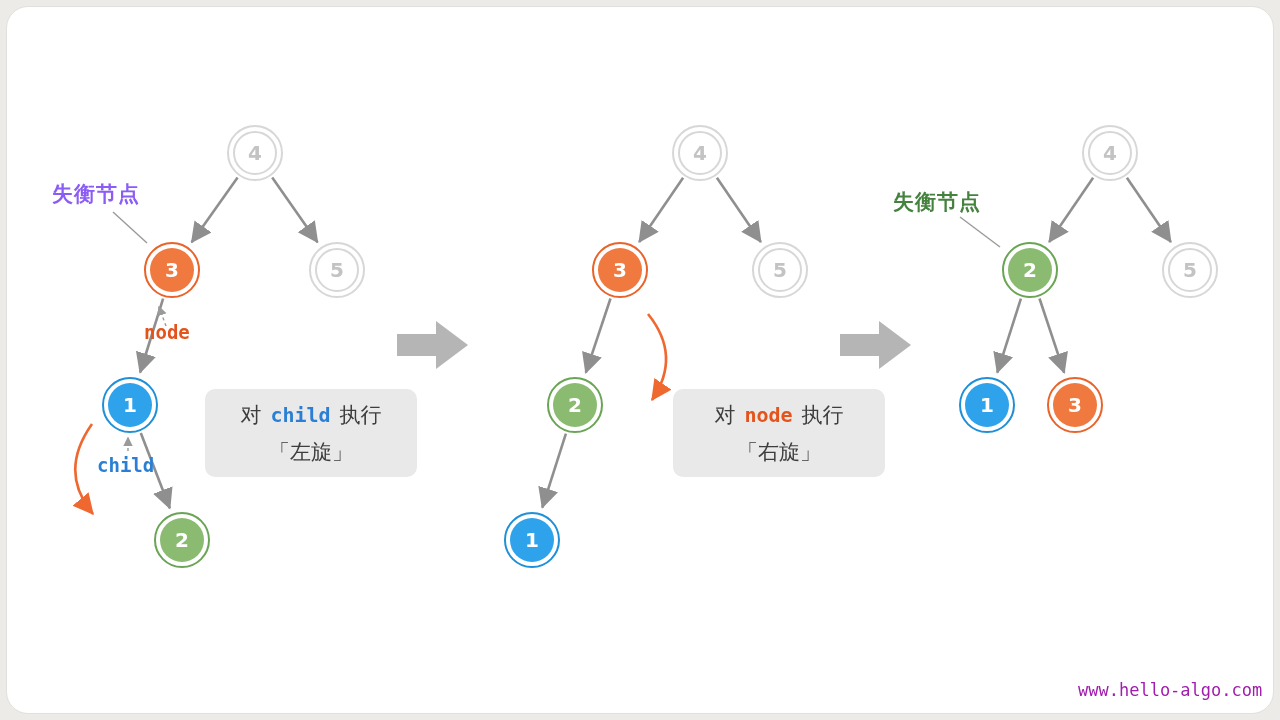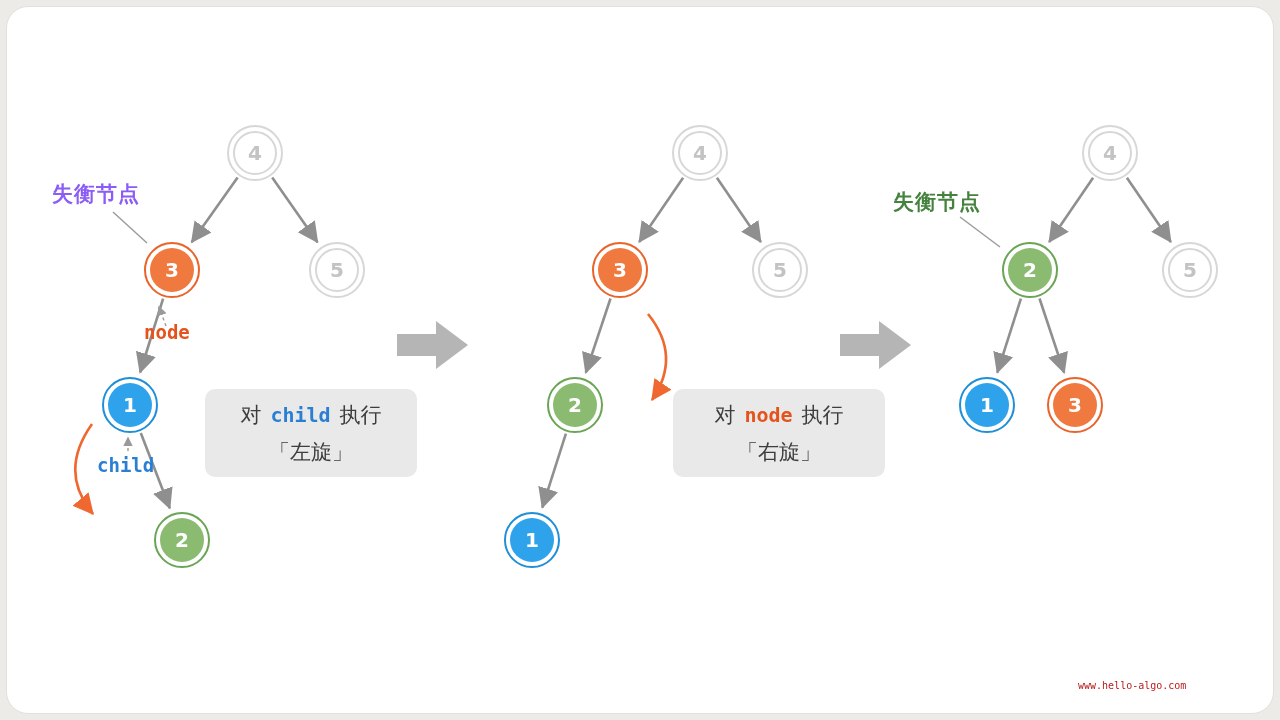--- a/index.html
+++ b/index.html
@@ -34,21 +34,21 @@
   
   .caption{position:absolute;width:212px;height:88px;background:#e9e9e9;border-radius:10px;
            display:flex;flex-direction:column;align-items:center;justify-content:center;gap:9px;
            color:#3d3d3d;font-size:21px;}
   .cap-line{display:flex;align-items:center;gap:9px;white-space:nowrap;}
   .code{font-family:"DejaVu Sans Mono",monospace;font-weight:700;font-size:20px;}
   .code.blue-text{color:#2a7fd4;}
   .code.orange-text{color:#e4531b;}
 
   .watermark{position:absolute;left:1078px;top:680px;font-family:"DejaVu Sans Mono",monospace;
-             font-size:10px;color:#b91c1c;}
+             font-size:17px;color:#a21caf;}
 </style>
 </head>
 <body>
 
 <div class="stage">
   <div class="card"></div>
 
   <svg class="layer" viewBox="0 0 1280 720">
     <defs>
       <marker id="ah-gray" markerWidth="9" markerHeight="9" refX="7.5" refY="4" orient="auto">

